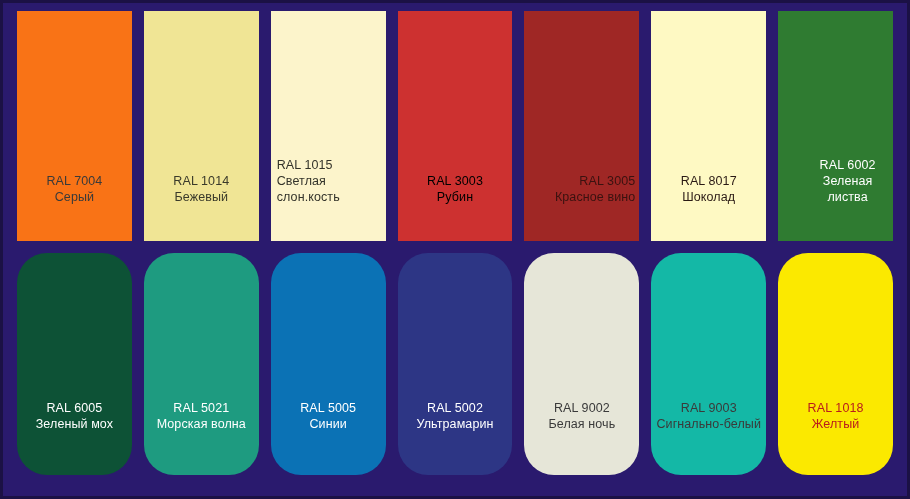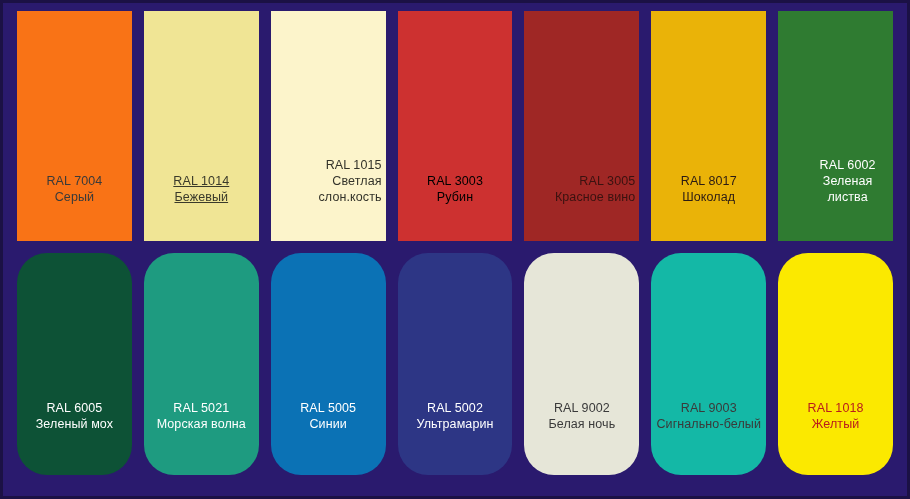--- a/index.html
+++ b/index.html
@@ -66,22 +66,22 @@
 
   .swatch-label {
     text-align: center;
     line-height: 1.28;
     font-size: 12.5px;
     letter-spacing: 0.1px;
     padding: 0 4px;
   }
 
   .swatch-label.align-left {
-    text-align: right;
-    padding-left: 12px;
+    text-align: left;
+    padding-left: 6px;
   }
 
   .swatch-code {
     display: block;
     white-space: nowrap;
   }
 
   .swatch-name {
     display: block;
     white-space: pre-line;
@@ -92,21 +92,21 @@
 
 <div id="palette-board">
   <div class="swatch-row row-top">
       <div class="swatch" style="background: #f97316;">
         <div class="swatch-label" style="color: rgb(58, 58, 58);">
           <span class="swatch-code">RAL 7004</span>
           <span class="swatch-name">Серый</span>
         </div>
       </div>
       <div class="swatch" style="background: rgb(240, 229, 149);">
-        <div class="swatch-label" style="color: rgb(58, 58, 42); text-decoration: underline;">
+        <div class="swatch-label" style="color: rgb(58, 58, 42);">
           <span class="swatch-code">RAL 1014</span>
           <span class="swatch-name">Бежевый</span>
         </div>
       </div>
       <div class="swatch" style="background: rgb(252, 244, 203);">
         <div class="swatch-label align-left" style="color: rgb(51, 51, 42);">
           <span class="swatch-code">RAL 1015</span>
           <span class="swatch-name">Светлая
 слон.кость</span>
         </div>
@@ -116,21 +116,21 @@
           <span class="swatch-code">RAL 3003</span>
           <span class="swatch-name">Рубин</span>
         </div>
       </div>
       <div class="swatch" style="background: rgb(159, 39, 37);">
         <div class="swatch-label" style="color: rgb(58, 18, 16); text-align: right;">
           <span class="swatch-code">RAL 3005</span>
           <span class="swatch-name">Красное вино</span>
         </div>
       </div>
-      <div class="swatch" style="background: #eab308;">
+      <div class="swatch" style="background: #fef9c3;">
         <div class="swatch-label" style="color: rgb(42, 26, 20);">
           <span class="swatch-code">RAL 8017</span>
           <span class="swatch-name">Шоколад</span>
         </div>
       </div>
       <div class="swatch" style="background: rgb(47, 123, 49);">
         <div class="swatch-label" style="color: rgb(255, 255, 255); padding-left: 28px;">
           <span class="swatch-code">RAL 6002</span>
           <span class="swatch-name">Зеленая листва</span>
         </div>

